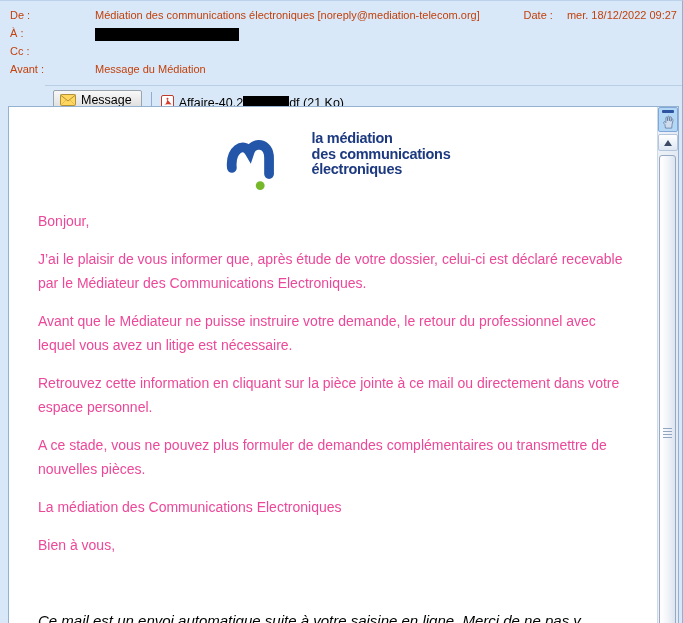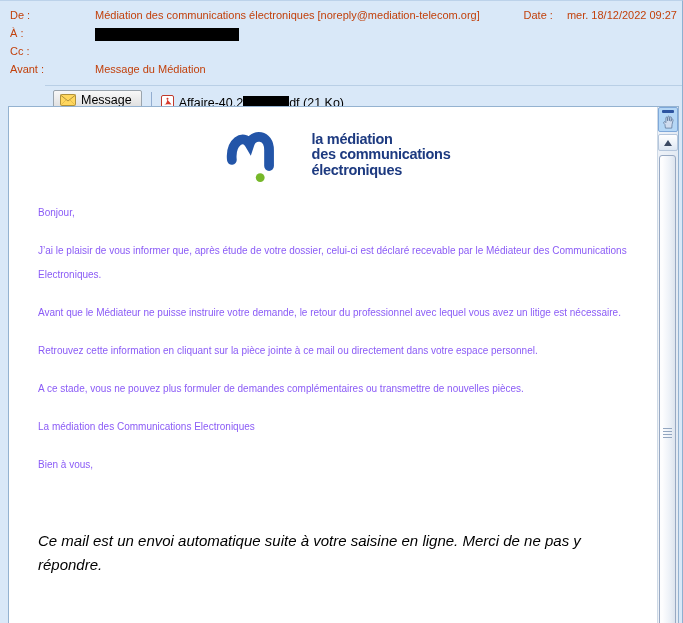--- a/index.html
+++ b/index.html
@@ -38,24 +38,24 @@
   
   .bodypanel {
     position:absolute; left:8px; top:105px; width:671px; bottom:0;
     background:#fff; border:1px solid #94b2d0; border-bottom:0;
   }
   .content {
     position:absolute; left:0; top:0; right:21px; bottom:0;
     padding:10px 22px 0 29px; overflow:hidden;
   }
 
-  .logo { display:flex; align-items:center; justify-content:center; gap:27px; margin:6px auto 14px; width:max-content; }
+  .logo { display:flex; align-items:flex-start; justify-content:center; gap:27px; margin:14px auto 14px; width:max-content; }
   .logo-text { font-weight:bold; font-size:14.5px; line-height:15.5px; letter-spacing:-0.3px; color:#1d3a80; }
 
-  .para { font-size:10px; line-height:24px; color:#8b5cf6; margin:0 0 14px; }
+  .para { font-size:14px; line-height:24px; color:#ec4899; margin:0 0 14px; }
   .footer-note { font-size:15px; line-height:24px; font-style:italic; color:#000; margin-top:52px; }
 
   
   .scrollcol {
     position:absolute; top:0; right:0; bottom:0; width:21px;
     background:linear-gradient(90deg,#eef2f8,#e3eaf3); border-left:1px solid #cdd9e6;
   }
   .hand-btn {
     height:25px; background:#b5d7f6; border:1px solid #7fa8d9; border-radius:2px;
     display:flex; flex-direction:column; align-items:center; justify-content:flex-start; padding-top:2px;

